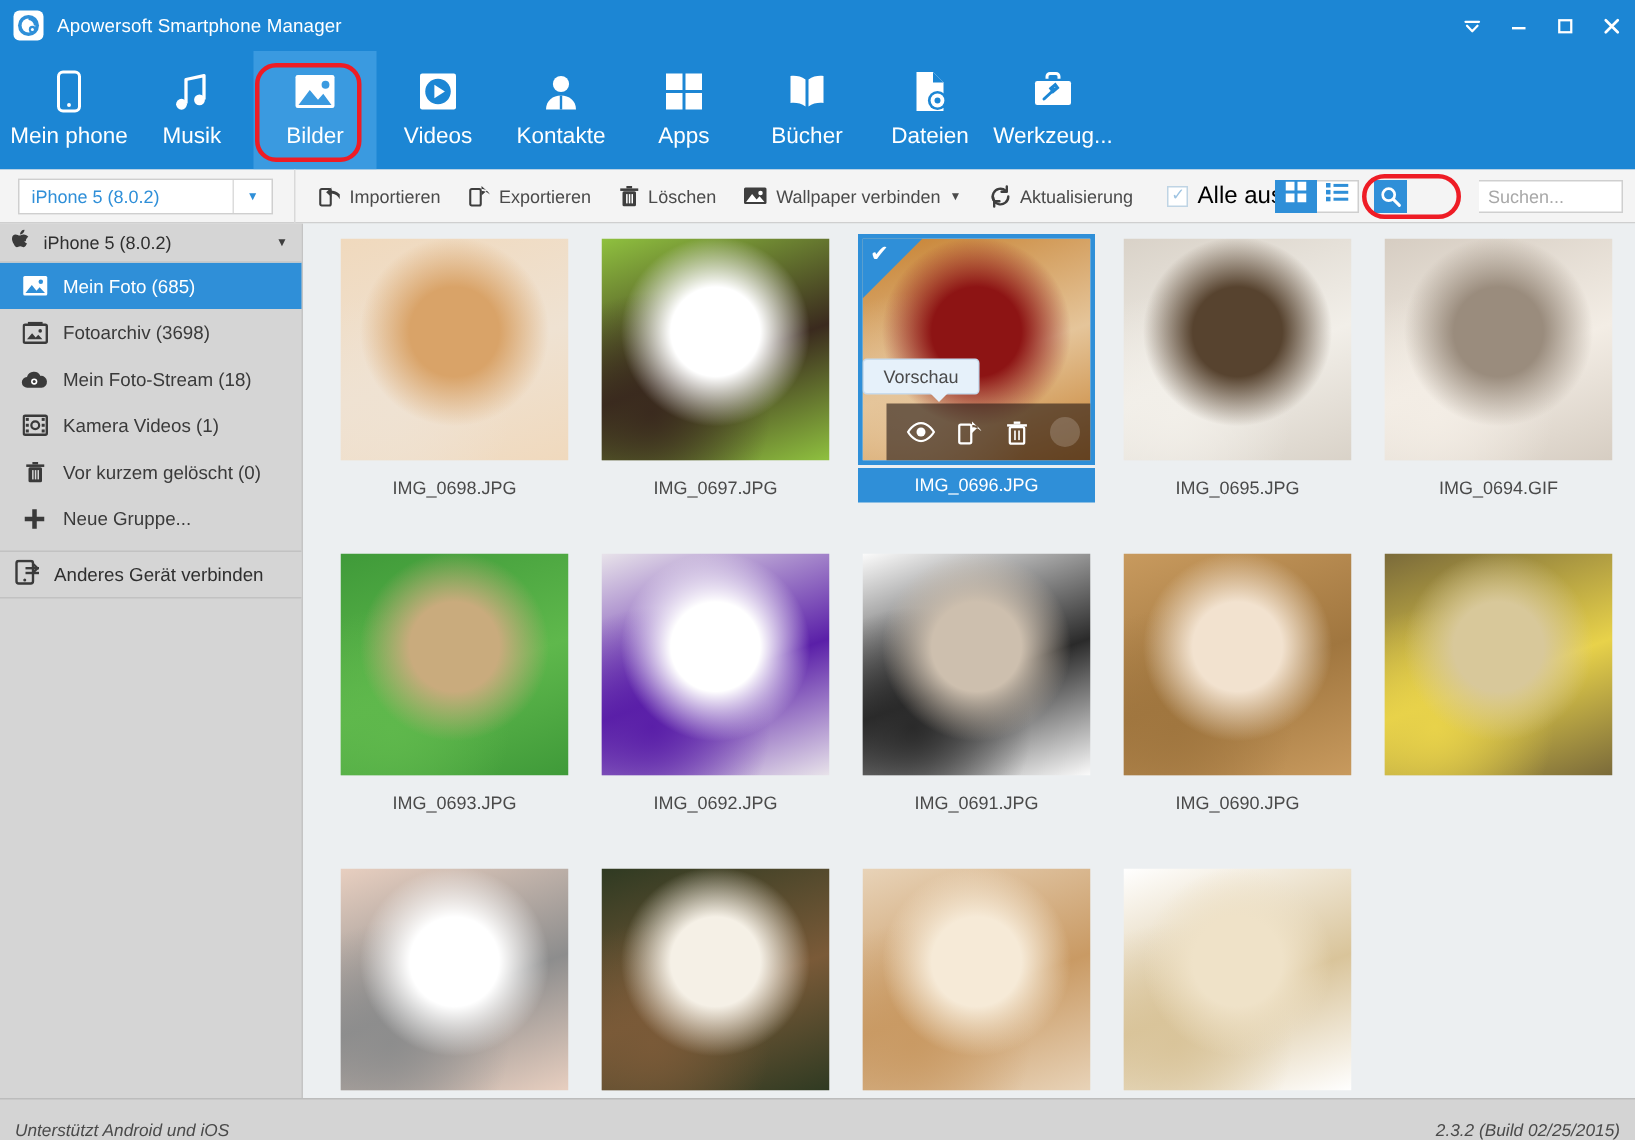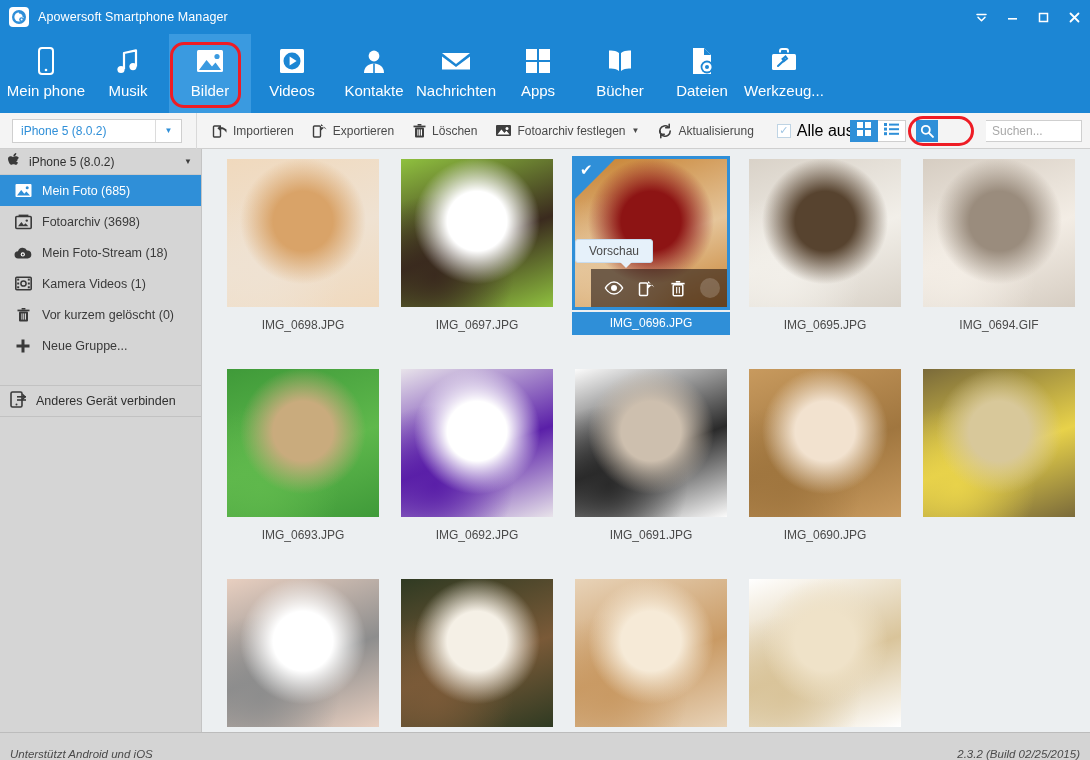--- a/index.html
+++ b/index.html
@@ -159,21 +159,21 @@
   .sb-device .dd { position: absolute; right: 9px; font-size: 8px; color: #3e3e3e; }
   .sb-list { display: flex; flex-direction: column; }
   .sb-item {
     height: 31px; display: flex; align-items: center;
     padding-left: 14px; gap: 10px; cursor: pointer;
     color: #3a3a3a; font-size: 12.5px;
   }
   .sb-item.active { background: #2f8fd8; color: #ffffff; }
   .sb-item .si { width: 18px; display: flex; align-items: center; justify-content: center; }
   .sb-foot {
-    margin-top: 24px; border-top: 1px solid #c2c2c2;
+    margin-top: 6px; border-top: 1px solid #c2c2c2;
     height: 32px; display: flex; align-items: center;
     padding-left: 10px; gap: 9px; cursor: pointer;
     color: #2f2f2f; font-size: 12.5px;
     border-bottom: 1px solid #c2c2c2;
     background: #d5d5d5;
   }
 
   
   .content {
     flex: 1; background: #eceff1; overflow: hidden;
@@ -337,29 +337,20 @@
       <span class="nav-icon">
         <svg width="28" height="28" viewBox="0 0 28 28">
             <circle cx="14" cy="9" r="5.4" fill="#ffffff"></circle>
             <path d="M4 26c0-6 4.6-9.4 10-9.4S24 20 24 26z" fill="#ffffff"></path>
             <path d="M14 16.6v9.4" stroke="#1c86d4" stroke-width="1.6"></path>
           </svg>
       </span>
       <span class="nav-label">Kontakte</span>
     </div>
 
-    <div class="nav-item">
-      <span class="nav-icon">
-        <svg width="32" height="26" viewBox="0 0 32 26">
-            <path d="M2 5h28L16 16z" fill="#ffffff"></path>
-            <path d="M2 8.5v13h28v-13L16 19z" fill="#ffffff"></path>
-          </svg>
-      </span>
-      <span class="nav-label">Nachrichten</span>
-    </div>
 
     <div class="nav-item">
       <span class="nav-icon">
         <svg width="28" height="28" viewBox="0 0 28 28">
             <rect x="2" y="2" width="11" height="11" fill="#ffffff"></rect>
             <rect x="15" y="2" width="11" height="11" fill="#ffffff"></rect>
             <rect x="2" y="15" width="11" height="11" fill="#ffffff"></rect>
             <rect x="15" y="15" width="11" height="11" fill="#ffffff"></rect>
           </svg>
       </span>
@@ -449,21 +440,21 @@
       </div>
 
       <div class="tb-btn">
         <span class="t-ico">
           <svg width="17" height="15" viewBox="0 0 17 15">
               <rect x="1" y="2" width="15" height="11" rx="1" fill="#3e3e3e"></rect>
               <circle cx="12" cy="5.6" r="1.5" fill="#ffffff"></circle>
               <path d="M2.4 11.6l4-5.2 3 3.6 2-2.2 3.2 3.8z" fill="#ffffff"></path>
             </svg>
         </span>
-        <span class="t-lab">Fotoarchiv festlegen</span>
+        <span class="t-lab">Wallpaper verbinden</span>
         <span class="caret-down">▼</span>
       </div>
 
       <div class="tb-btn">
         <span class="t-ico">
           <svg width="16" height="16" viewBox="0 0 16 16">
               <path d="M13.2 8a5.2 5.2 0 11-1.8-3.9" stroke="#3e3e3e" stroke-width="1.6" fill="none" stroke-linecap="round"></path>
               <path d="M12.2 1.3v3.5H8.7" stroke="#3e3e3e" stroke-width="1.6" fill="none" stroke-linecap="round" stroke-linejoin="round"></path>
               <path d="M2.9 8a5.2 5.2 0 001.8 3.9" stroke="#3e3e3e" stroke-width="1.6" fill="none" stroke-linecap="round"></path>
               <path d="M3.8 14.7v-3.5h3.5" stroke="#3e3e3e" stroke-width="1.6" fill="none" stroke-linecap="round" stroke-linejoin="round"></path>

